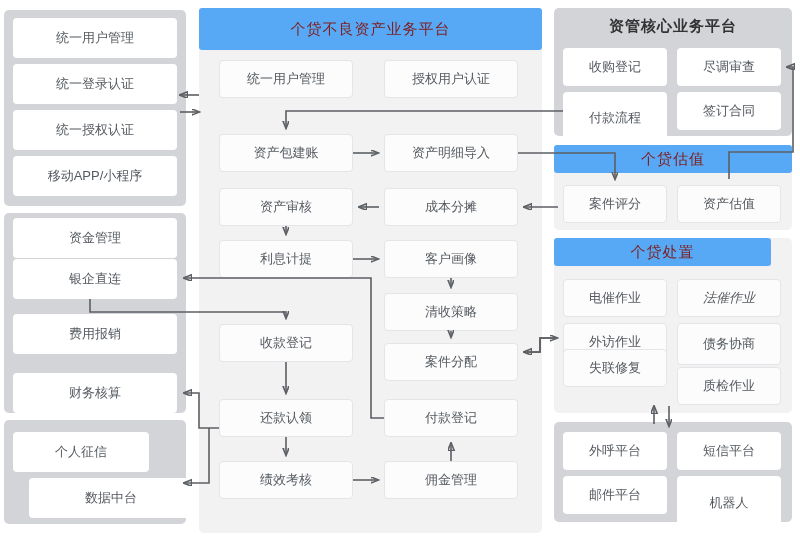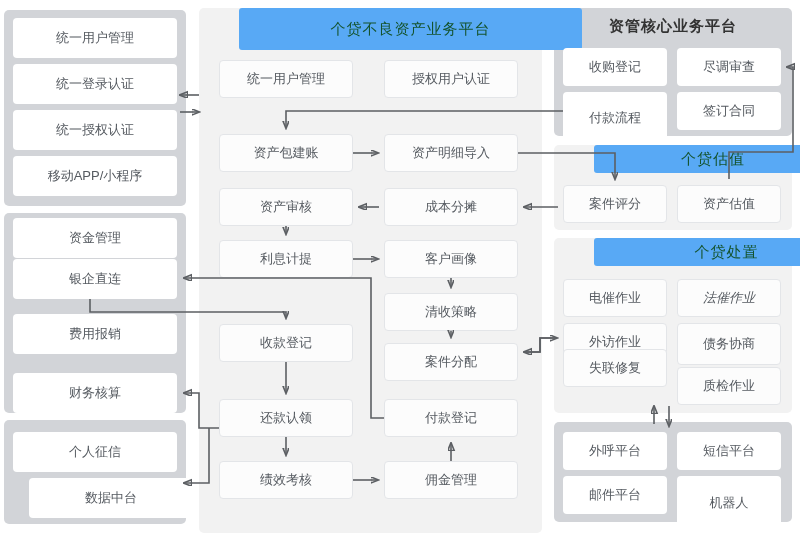--- a/index.html
+++ b/index.html
@@ -11,21 +11,21 @@
 
   
   .panel{position:absolute;background:#d2d4d8;border-radius:5px;}
   .panel.light{background:#f2f2f2;}
 
   
   .hdr{
     position:absolute;display:flex;align-items:center;justify-content:center;
     font-size:15px;letter-spacing:1px;border-radius:3px;
   }
-  .hdr.blue{background:#58a9f5;color:#14532d;margin-left:40px;}
+  .hdr.blue{background:#58a9f5;color:#7f1d1d;}
   .hdr.plain{background:transparent;color:#333333;font-weight:bold;}
 
   
   .node{
     position:absolute;display:flex;align-items:center;justify-content:center;
     font-size:13px;color:#555a60;background:#ffffff;
     border-radius:4px;box-sizing:border-box;
   }
   .node.plainbox{background:#ffffff;border:none;}
   .node.outline{background:#fcfcfc;border:1px solid #e3e5e8;}
@@ -46,33 +46,33 @@
   <div class="panel light" style="left:199px;top:8px;width:343px;height:525px;"></div>
 
   <div class="panel" style="left:554px;top:8px;width:238px;height:128px;"></div>
   <div class="panel light" style="left:554px;top:145px;width:238px;height:85px;"></div>
   <div class="panel light" style="left:554px;top:238px;width:238px;height:175px;"></div>
   <div class="panel" style="left:554px;top:422px;width:238px;height:100px;"></div>
 
   <div class="hdr blue" style="left:199px;top:8px;width:343px;height:42px;">个贷不良资产业务平台</div>
   <div class="hdr plain" style="left:554px;top:10px;width:238px;height:32px;">资管核心业务平台</div>
   <div class="hdr blue" style="left:554px;top:145px;width:238px;height:28px;">个贷估值</div>
-  <div class="hdr blue" style="left:554px;top:238px;width:217px;height:28px;padding-left:24px;">个贷处置</div>
+  <div class="hdr blue" style="left:554px;top:238px;width:217px;height:28px;">个贷处置</div>
 
   <div class="node plainbox" style="left:13px;top:18px;width:164px;height:40px;">统一用户管理</div>
   <div class="node plainbox" style="left:13px;top:64px;width:164px;height:40px;">统一登录认证</div>
   <div class="node plainbox" style="left:13px;top:110px;width:164px;height:40px;">统一授权认证</div>
   <div class="node plainbox" style="left:13px;top:156px;width:164px;height:40px;">移动APP/小程序</div>
 
   <div class="node plainbox" style="left:13px;top:218px;width:164px;height:40px;">资金管理</div>
   <div class="node plainbox" style="left:13px;top:259px;width:164px;height:40px;">银企直连</div>
   <div class="node plainbox" style="left:13px;top:314px;width:164px;height:40px;">费用报销</div>
   <div class="node plainbox" style="left:13px;top:373px;width:164px;height:40px;">财务核算</div>
 
-  <div class="node plainbox" style="left:13px;top:432px;width:164px;height:40px;">个人征信</div>
+  <div class="node plainbox" style="left:13px;top:432px;width:136px;height:40px;">个人征信</div>
   <div class="node plainbox" style="left:29px;top:478px;width:164px;height:40px;">数据中台</div>
 
   <div class="node outline" style="left:219px;top:60px;width:134px;height:38px;">统一用户管理</div>
   <div class="node outline" style="left:384px;top:60px;width:134px;height:38px;">授权用户认证</div>
 
   <div class="node outline" style="left:219px;top:134px;width:134px;height:38px;">资产包建账</div>
   <div class="node outline" style="left:384px;top:134px;width:134px;height:38px;">资产明细导入</div>
 
   <div class="node outline" style="left:219px;top:188px;width:134px;height:38px;">资产审核</div>
   <div class="node outline" style="left:384px;top:188px;width:134px;height:38px;">成本分摊</div>

